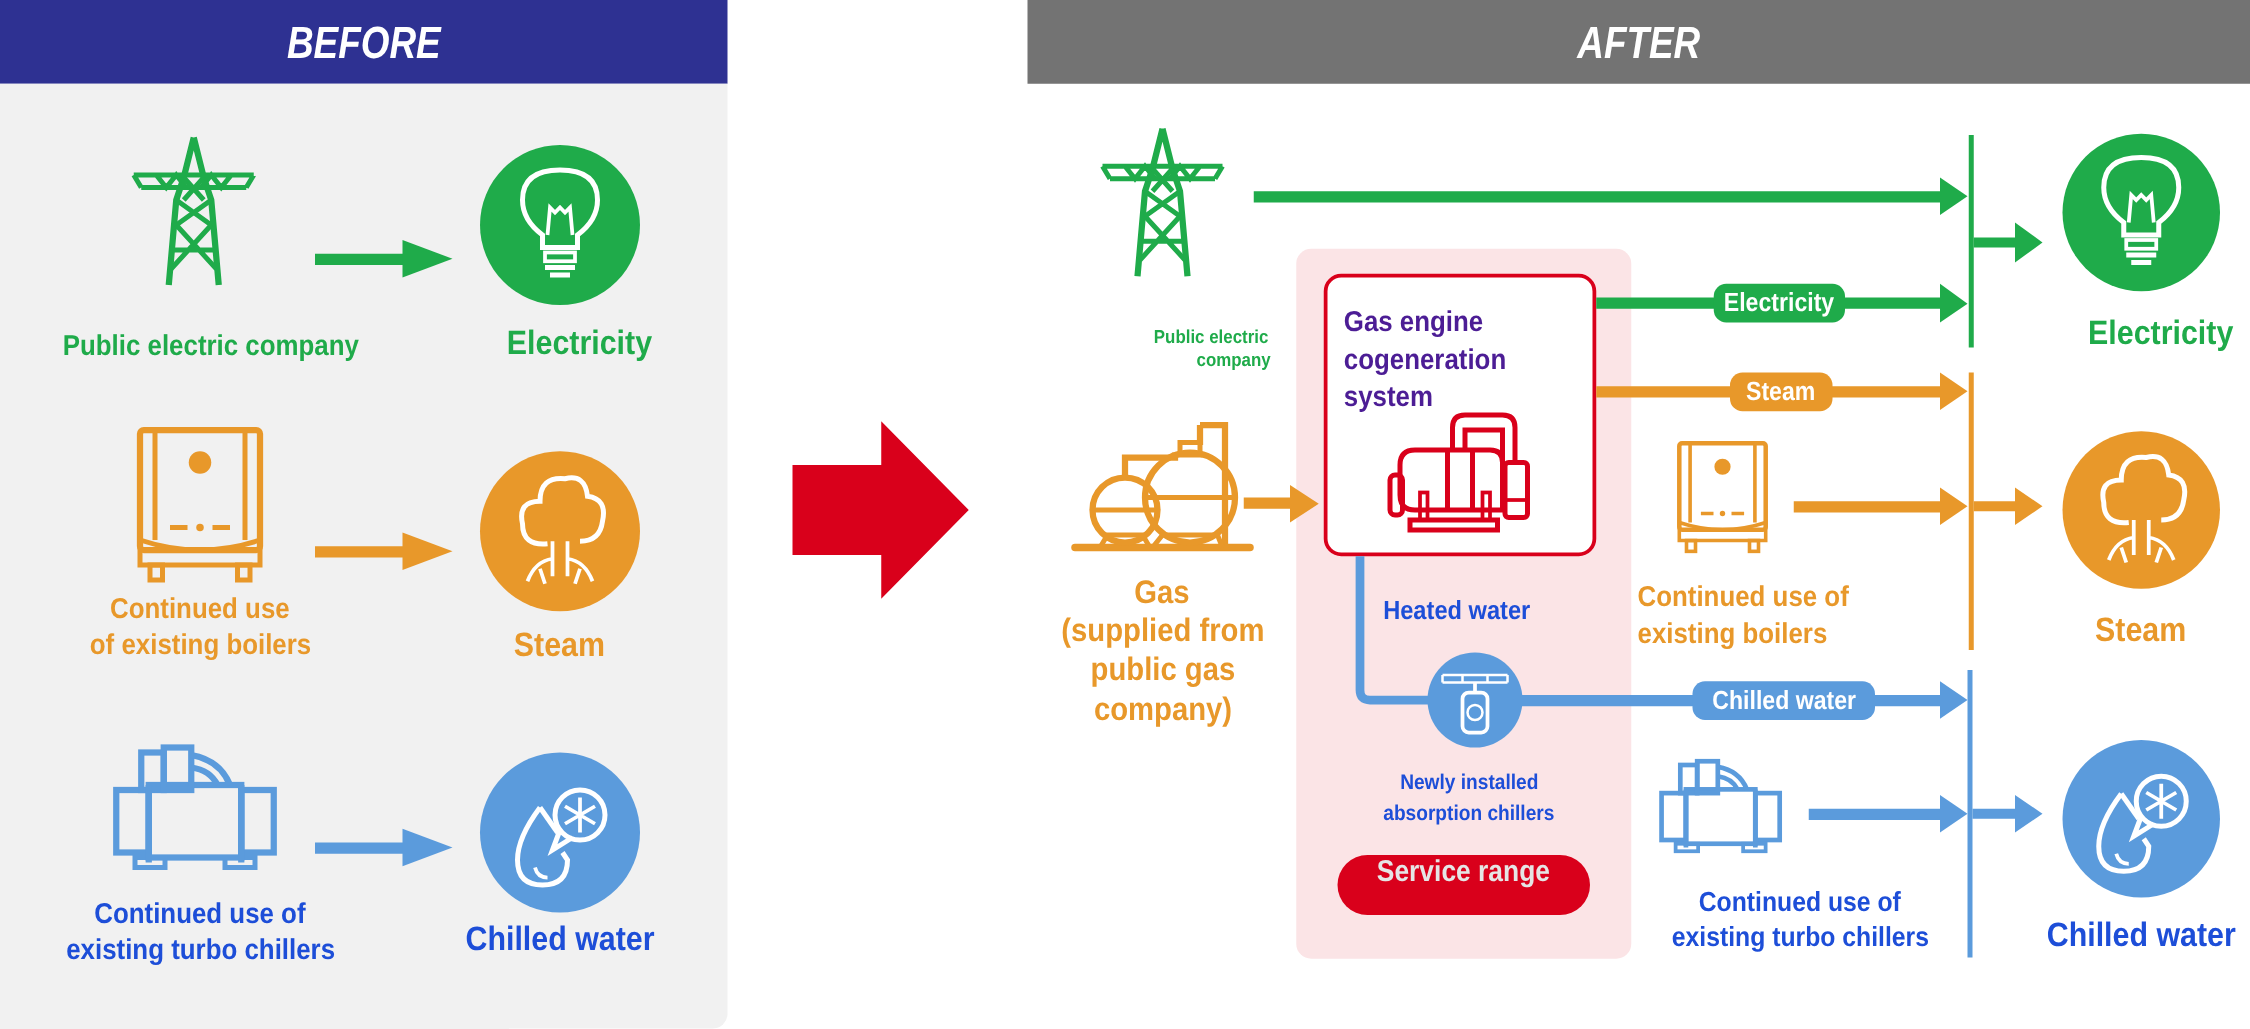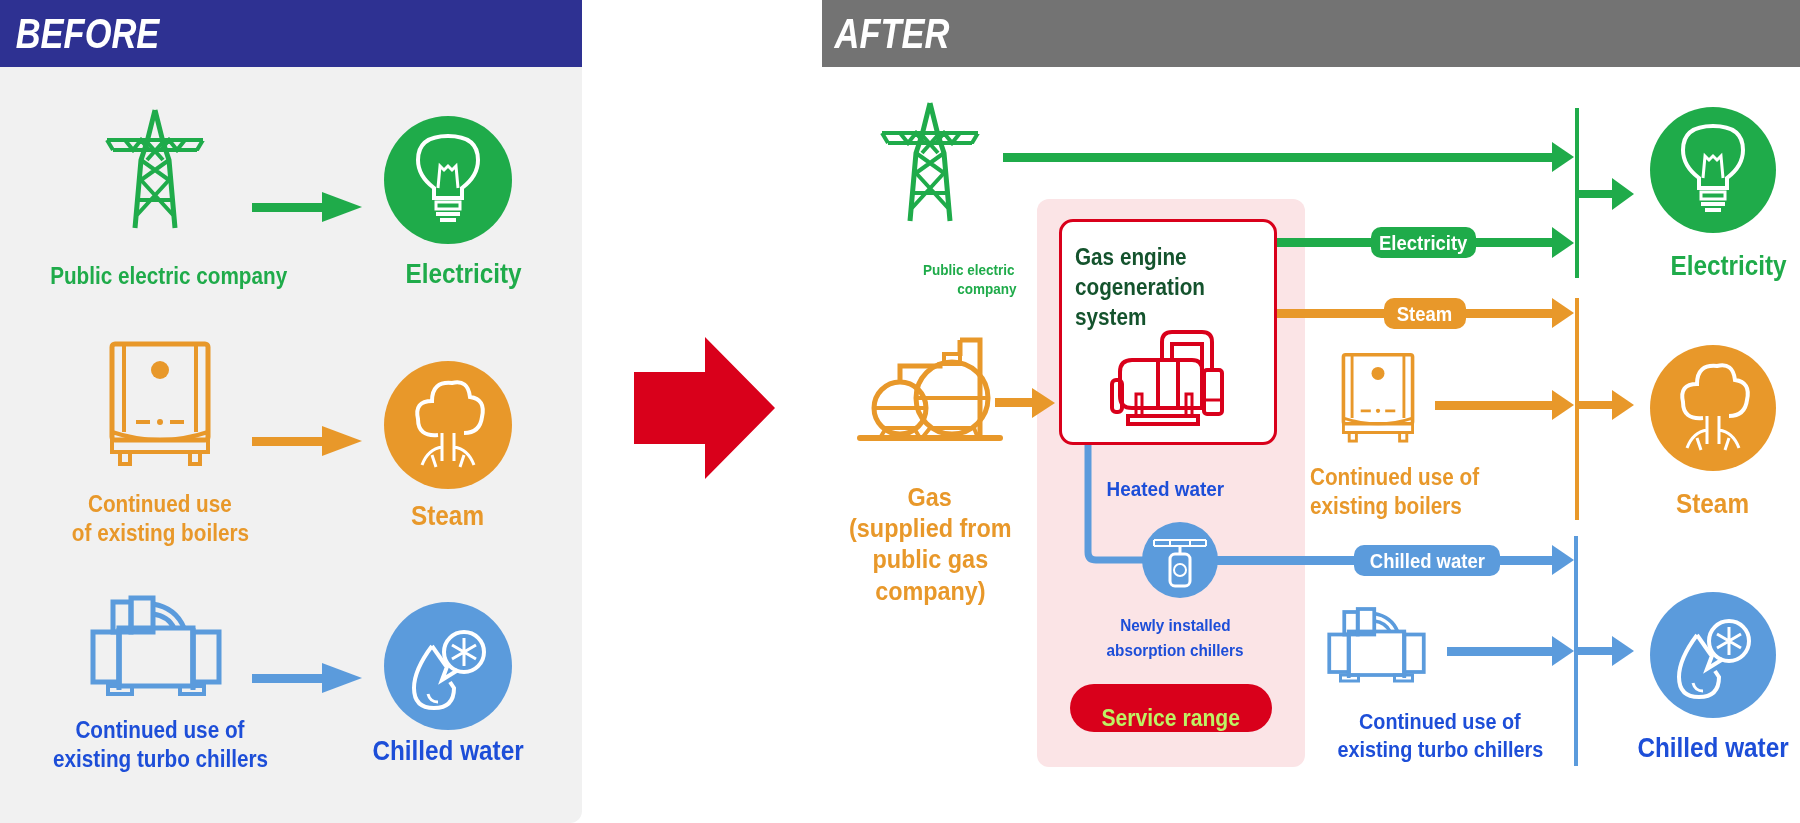--- a/index.html
+++ b/index.html
@@ -1,29 +1,29 @@
 <!DOCTYPE html>
 <html><head>
 <meta charset="utf-8">
 <style>
   html,body{margin:0;padding:0;background:#ffffff;}
   body{width:1800px;height:823px;position:relative;overflow:hidden;font-family:"Liberation Sans",sans-serif;}
-  .hdr{position:absolute;top:0;height:67px;color:#fff;font-style:italic;font-weight:bold;font-size:42px;display:flex;align-items:center;justify-content:flex-start;letter-spacing:0px;transform-origin:center;}
+  .hdr{position:absolute;top:0;height:67px;color:#fff;font-style:italic;font-weight:bold;font-size:36px;display:flex;align-items:center;justify-content:center;letter-spacing:0px;transform-origin:center;}
   .hdr span{display:inline-block;transform:scaleX(0.82);}
   .before-hdr{left:0;width:582px;background:#2e3192;}
   .after-hdr{left:822px;width:978px;background:#737373;}
   .before-panel{position:absolute;left:0;top:67px;width:582px;height:756px;background:#f1f1f1;border-bottom-right-radius:12px;}
   .lbl{position:absolute;font-weight:bold;text-align:center;line-height:1.25;white-space:nowrap;}
   .lbl span{display:inline-block;transform:scaleX(0.9);}
-  .g{color:#1fab4a;text-align:right;} .o{color:#e8982a;} .b{color:#1d4ed8;} .r{color:#14532d;}
+  .g{color:#1fab4a;text-align:right;} .o{color:#e8982a;} .b{color:#1d4ed8;} .r{color:#4c1d95;}
   .pill{position:absolute;border-radius:10px;color:#fff;font-weight:bold;font-size:21px;display:flex;align-items:center;justify-content:center;}
   .pill span{display:inline-block;transform:scaleX(0.88);}
   .service-bg{position:absolute;left:1037px;top:199px;width:268px;height:568px;background:#fbe4e6;border-radius:12px;}
   .cogen-box{position:absolute;left:1059px;top:219px;width:218px;height:226px;background:#fff;border:3px solid #d9001b;border-radius:14px;box-sizing:border-box;}
-  .service-btn{position:absolute;left:1070px;top:684px;width:202px;height:48px;background:#d9001b;border-radius:24px;color:#bef264;font-weight:bold;font-size:24px;display:flex;align-items:flex-end;justify-content:center;}
+  .service-btn{position:absolute;left:1070px;top:684px;width:202px;height:48px;background:#d9001b;border-radius:24px;color:#e5e5e5;font-weight:bold;font-size:24px;display:flex;align-items:flex-start;justify-content:center;}
   .service-btn span{display:inline-block;transform:scaleX(0.88);}
   svg{position:absolute;left:0;top:0;}
 </style>
 </head>
 <body>
 
 <div class="hdr before-hdr">
     <span>BEFORE</span>
   </div>
 <div class="before-panel"></div>
@@ -239,34 +239,34 @@
   </g>
   <g transform="translate(1713,655)">
     <circle r="63" fill="#5b9bdc"></circle>
       <g>
         <use href="#chill"></use>
       </g>
   </g>
 </svg>
 
 <div class="lbl g" style="left:20px;top:262px;width:280px;font-size:23px;"><span>Public electric company</span></div>
-<div class="lbl o" style="left:40px;top:490px;width:240px;font-size:23px;">
+<div class="lbl o" style="left:40px;top:472px;width:240px;font-size:23px;">
   <span>Continued use</span><br><span>of existing boilers</span>
 </div>
 <div class="lbl b" style="left:30px;top:716px;width:260px;font-size:23px;">
   <span>Continued use of</span><br><span>existing turbo chillers</span>
 </div>
 <div class="lbl g" style="left:368px;top:258px;width:160px;font-size:27px;"><span>Electricity</span></div>
 <div class="lbl o" style="left:368px;top:500px;width:160px;font-size:27px;"><span>Steam</span></div>
 <div class="lbl b" style="left:358px;top:735px;width:180px;font-size:27px;"><span>Chilled water</span></div>
 
 <div class="lbl g" style="left:840px;top:261px;width:180px;font-size:15px;">
   <span>Public electric</span><br><span>company</span>
 </div>
-<div class="lbl o" style="left:830px;top:458px;width:200px;font-size:26px;line-height:1.2;margin-top:24px;">
+<div class="lbl o" style="left:830px;top:458px;width:200px;font-size:26px;line-height:1.2;">
   <span>Gas</span><br><span>(supplied from</span><br><span>public gas</span><br><span>company)</span>
 </div>
 <div class="lbl r" style="left:1075px;top:243px;width:180px;font-size:23px;text-align:left;line-height:1.3;">
   <span style="transform-origin:left">Gas engine</span><br><span style="transform-origin:left">cogeneration</span><br><span style="transform-origin:left">system</span>
 </div>
 <div class="lbl b" style="left:1090px;top:476px;width:150px;font-size:21px;"><span>Heated water</span></div>
 <div class="lbl b" style="left:1060px;top:614px;width:230px;font-size:17px;line-height:1.45;">
   <span>Newly installed</span><br><span>absorption chillers</span>
 </div>
 <div class="service-btn">

